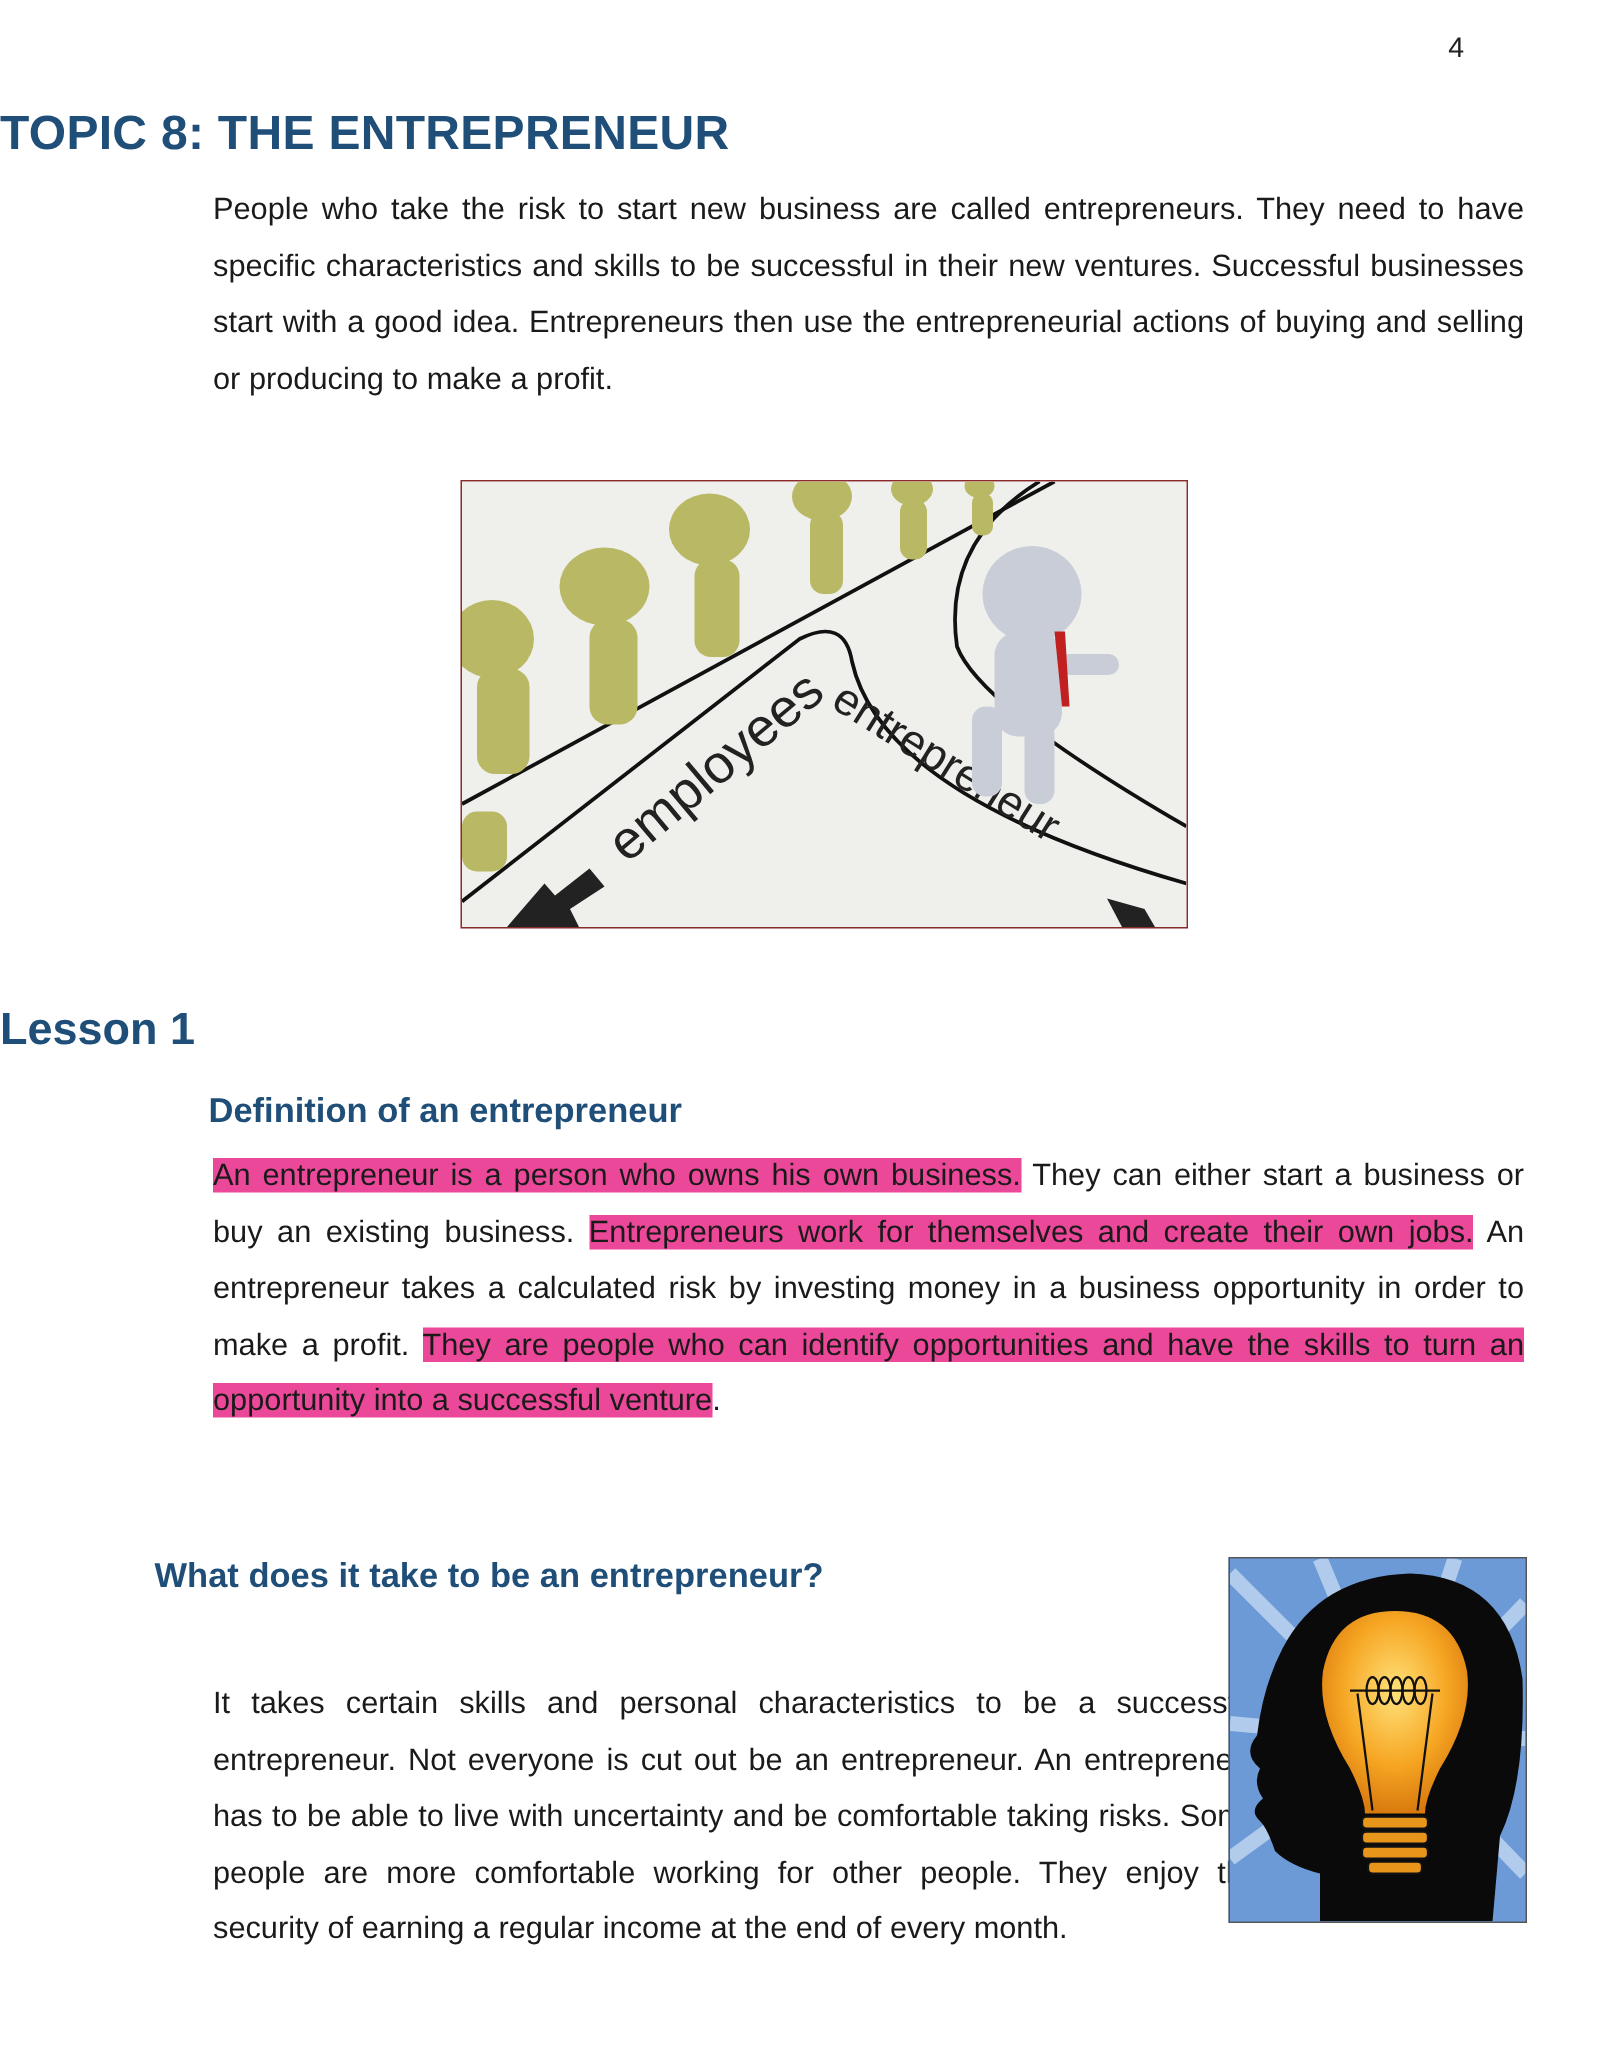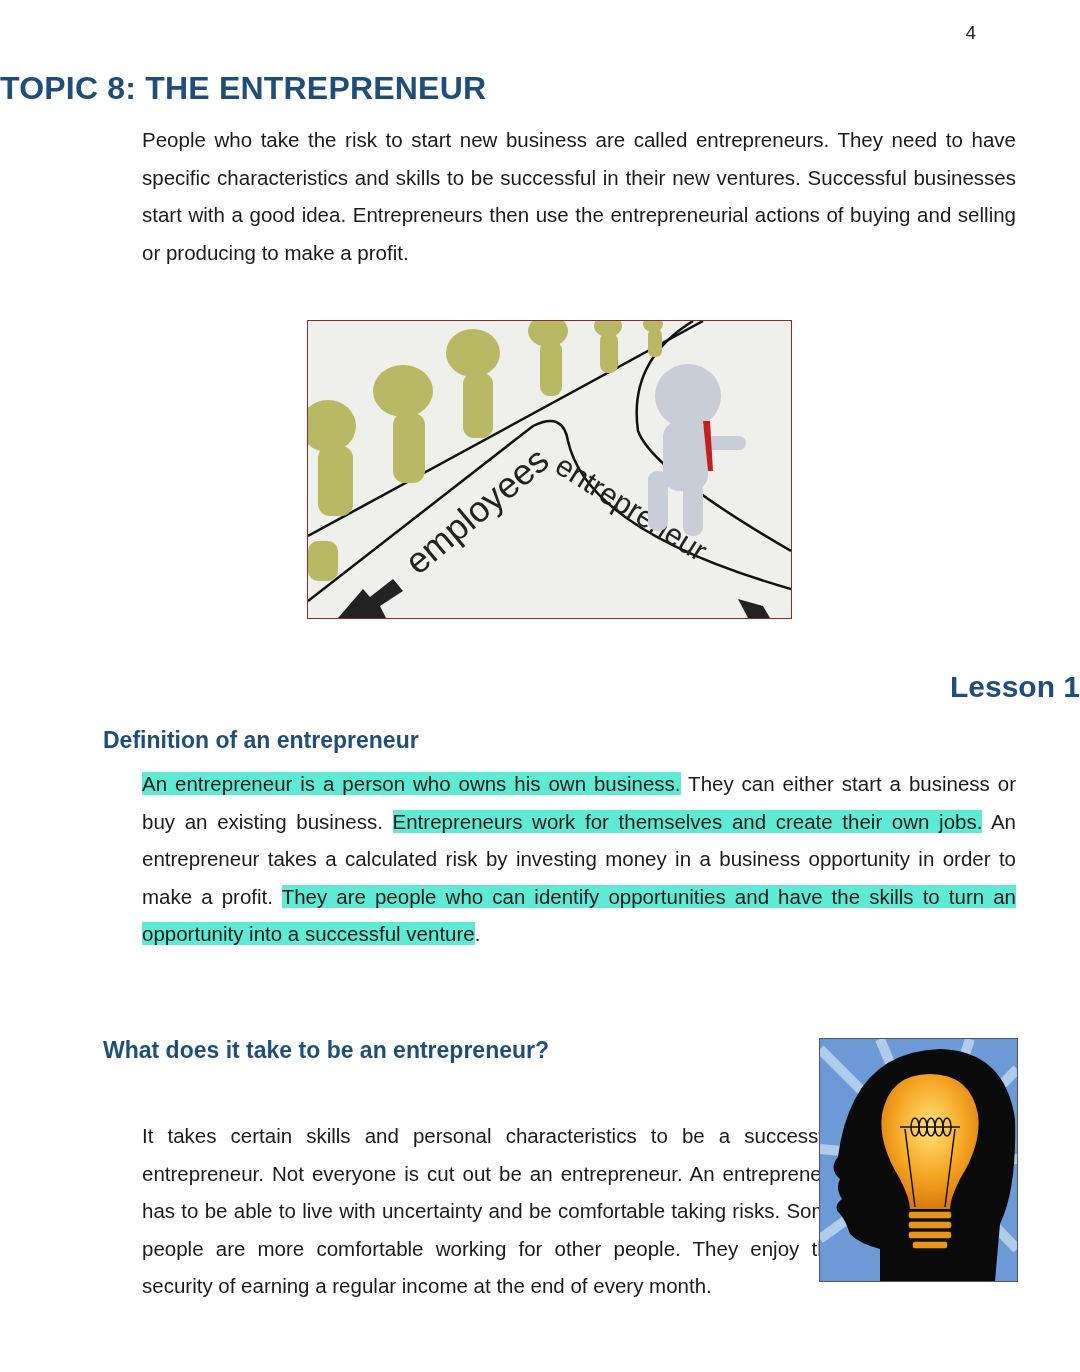--- a/index.html
+++ b/index.html
@@ -6,26 +6,26 @@
   body { width: 1080px; height: 1372px; position: relative; overflow: hidden;
          font-family: "Liberation Sans", sans-serif; color: #1a1a1a; }
   .page-num { position: absolute; top: 22px; right: 104px; font-size: 19px; color: #222; }
   .topic-title { position: absolute; top: 70px; left: 0; width: 1080px; text-align: left;
                  font-size: 32px; font-weight: bold; color: #1f4e79; letter-spacing: 0.2px; }
   .para { position: absolute; left: 103px; width: 874px; font-size: 20.5px; line-height: 37.5px;
           text-align: justify; color: #1a1a1a; margin-left: 39px; }
   .intro { top: 121px; }
   .img-box1 { position: absolute; left: 307px; top: 320px; width: 483px; height: 297px;
               border: 1px solid #8b2a2a; background: #f2f2f0; overflow: hidden; }
-  .lesson-title { position: absolute; top: 670px; left: 0; width: 1080px; text-align: right;
+  .lesson-title { position: absolute; top: 670px; left: 0; width: 1080px; text-align: left;
                   font-size: 30px; font-weight: bold; color: #1f4e79; }
   .subhead { position: absolute; left: 103px; font-size: 23px; font-weight: bold; color: #1f4e79; }
-  .def-head { top: 727px; }
+  .def-head { top: 727px; margin-left: 36px; }
   .def-para { top: 765px; }
-  .hl { background: #5eead4; }
+  .hl { background: #ec4899; }
   .what-head { top: 1037px; }
   .what-para { top: 1117px; width: 698px; }
   .img-box2 { position: absolute; left: 819px; top: 1038px; width: 197px; height: 242px;
               border: 1px solid #555; overflow: hidden; background: #6f9fd8; }
 </style>
 </head>
 <body>
 
 <div class="page-num">4</div>
 

